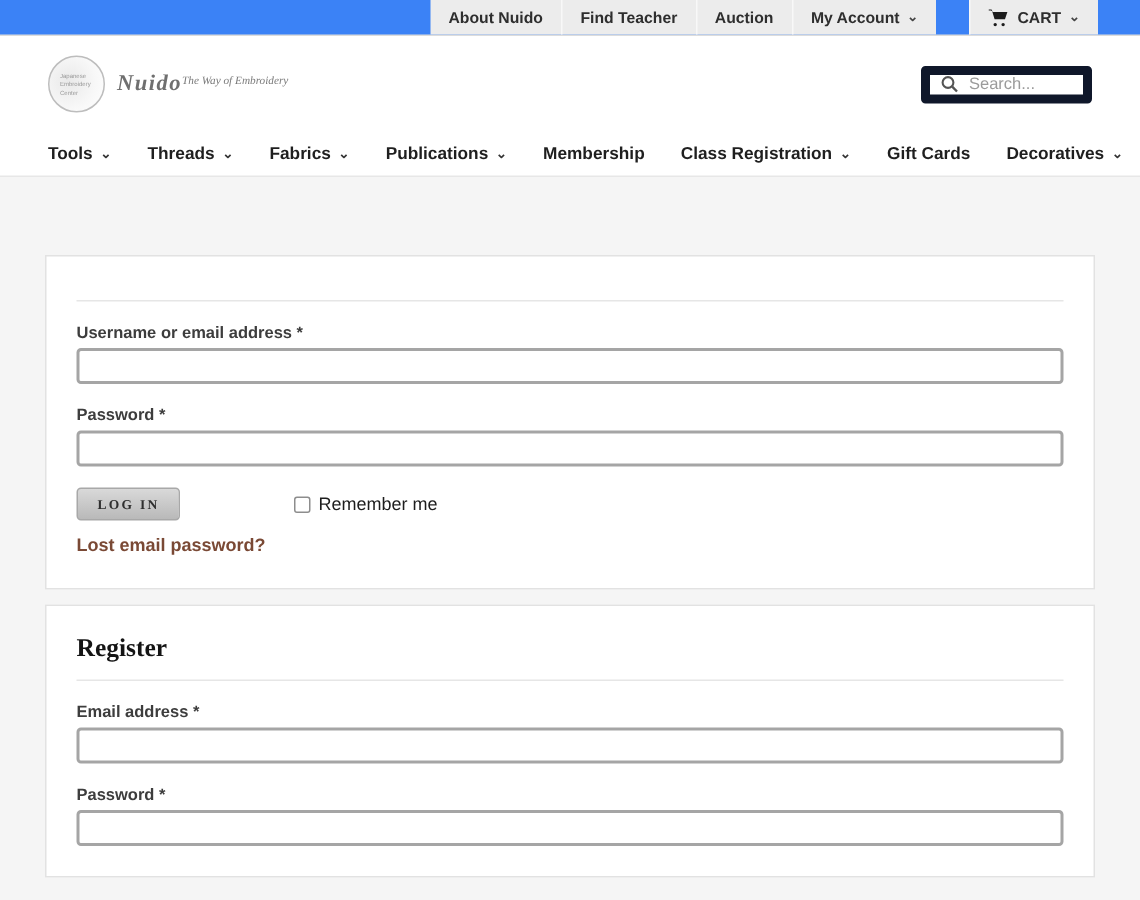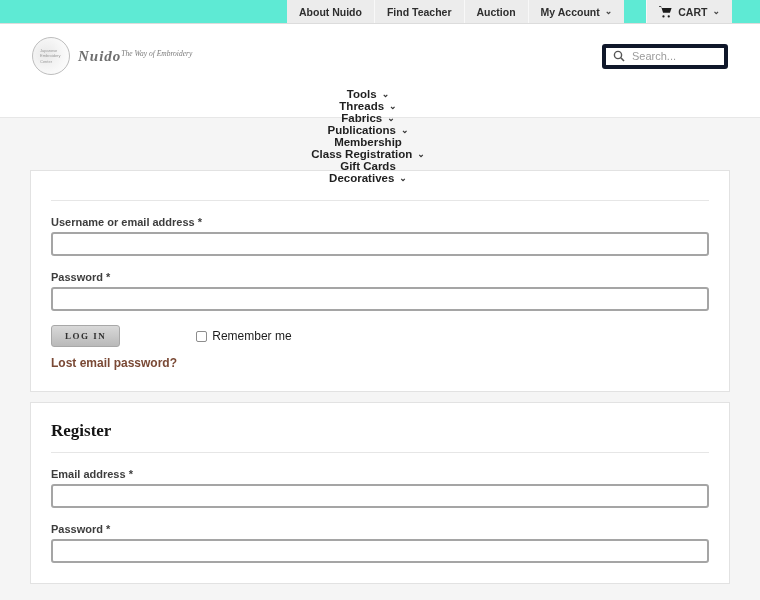--- a/index.html
+++ b/index.html
@@ -1,20 +1,20 @@
 <!DOCTYPE html>
 <html><head>
 <meta charset="utf-8">
 <style>
   * { margin:0; padding:0; box-sizing:border-box; }
   html,body { width:760px; height:600px; overflow:hidden; background:#f5f5f5;
     font-family:"Liberation Sans", sans-serif; color:#333; }
 
   
-  .topbar { height:24px; background:#5eead4; border-bottom:1px solid #dcdcdc;
+  .topbar { height:24px; background:#3b82f6; border-bottom:1px solid #dcdcdc;
     display:flex; align-items:stretch; justify-content:flex-end;text-align:right; }
   .topbar-item { display:flex; align-items:center; padding:0 12px; font-size:10.5px;
     color:#2e2e2e; background:#ececec; border-left:1px solid #f8f8f8; cursor:pointer;
     white-space:nowrap; font-weight:bold; }
   .topbar-item:first-child { border-left:none; }
   .chev { font-size:9px; color:#444; margin-left:5px; line-height:1; }
   .cart-item { margin-left:22px; margin-right:28px; border-left:1px solid #f8f8f8; }
   .cart-glyph { width:13px; height:12px; margin-right:6px; }
 
   
@@ -24,30 +24,30 @@
   .seal { width:38px; height:38px; border-radius:50%; border:1px solid #bdbdbd;
     background:radial-gradient(circle at 35% 45%, #e9e9e9 0%, #f8f8f8 60%, #ffffff 100%);
     display:flex; align-items:center; justify-content:center; overflow:hidden; }
   .seal-text { font-size:4px; color:#9a9a9a; text-align:left; line-height:1.3;
     width:22px; }
   .logo-text { margin-left:8px; display:flex; flex-direction:row; }
   .logo-name { font-family:"Liberation Serif", serif; font-style:italic; font-weight:bold;
     font-size:15px; color:#6f6f6f; letter-spacing:1px; }
   .logo-tagline { font-family:"Liberation Serif", serif; font-style:italic;
     font-size:7.5px; color:#7a7a7a; margin-top:1px; }
-  .search-box { margin-left:auto; width:126px; height:25px; border:4px solid #0f172a;
+  .search-box { margin-left:auto; width:114px; height:25px; border:6px solid #0f172a;
     border-radius:3px; background:#fff; display:flex; align-items:center; padding:4px 7px; }
   .search-box svg { flex:0 0 auto; }
   .search-input { border:none; outline:none; width:90px; margin-left:7px; font-size:11px;
     color:#444; background:transparent; font-family:"Liberation Sans", sans-serif; }
   .search-input::placeholder { color:#9b9b9b; }
 
   
   .nav { height:30px; background:#ffffff; border-bottom:1px solid #e7e7e7;
-    display:flex; align-items:center; padding:0 32px;flex-direction:column; }
+    display:flex; align-items:center; padding:0 32px; }
   .nav-item { display:flex; align-items:center; margin-right:24px; font-size:11.5px;
     font-weight:bold; color:#1f1f1f; cursor:pointer; white-space:nowrap; }
   .nav-item .chev { color:#333; }
 
   
   .content { padding:52px 30px 0 30px; }
   .card { background:#ffffff; border:1px solid #e2e2e2; padding:18px 20px 20px 20px; }
   .card + .card { margin-top:10px; }
   .card-title { font-family:"Liberation Serif", serif; font-size:17px; font-weight:bold;
     color:#141414; }

